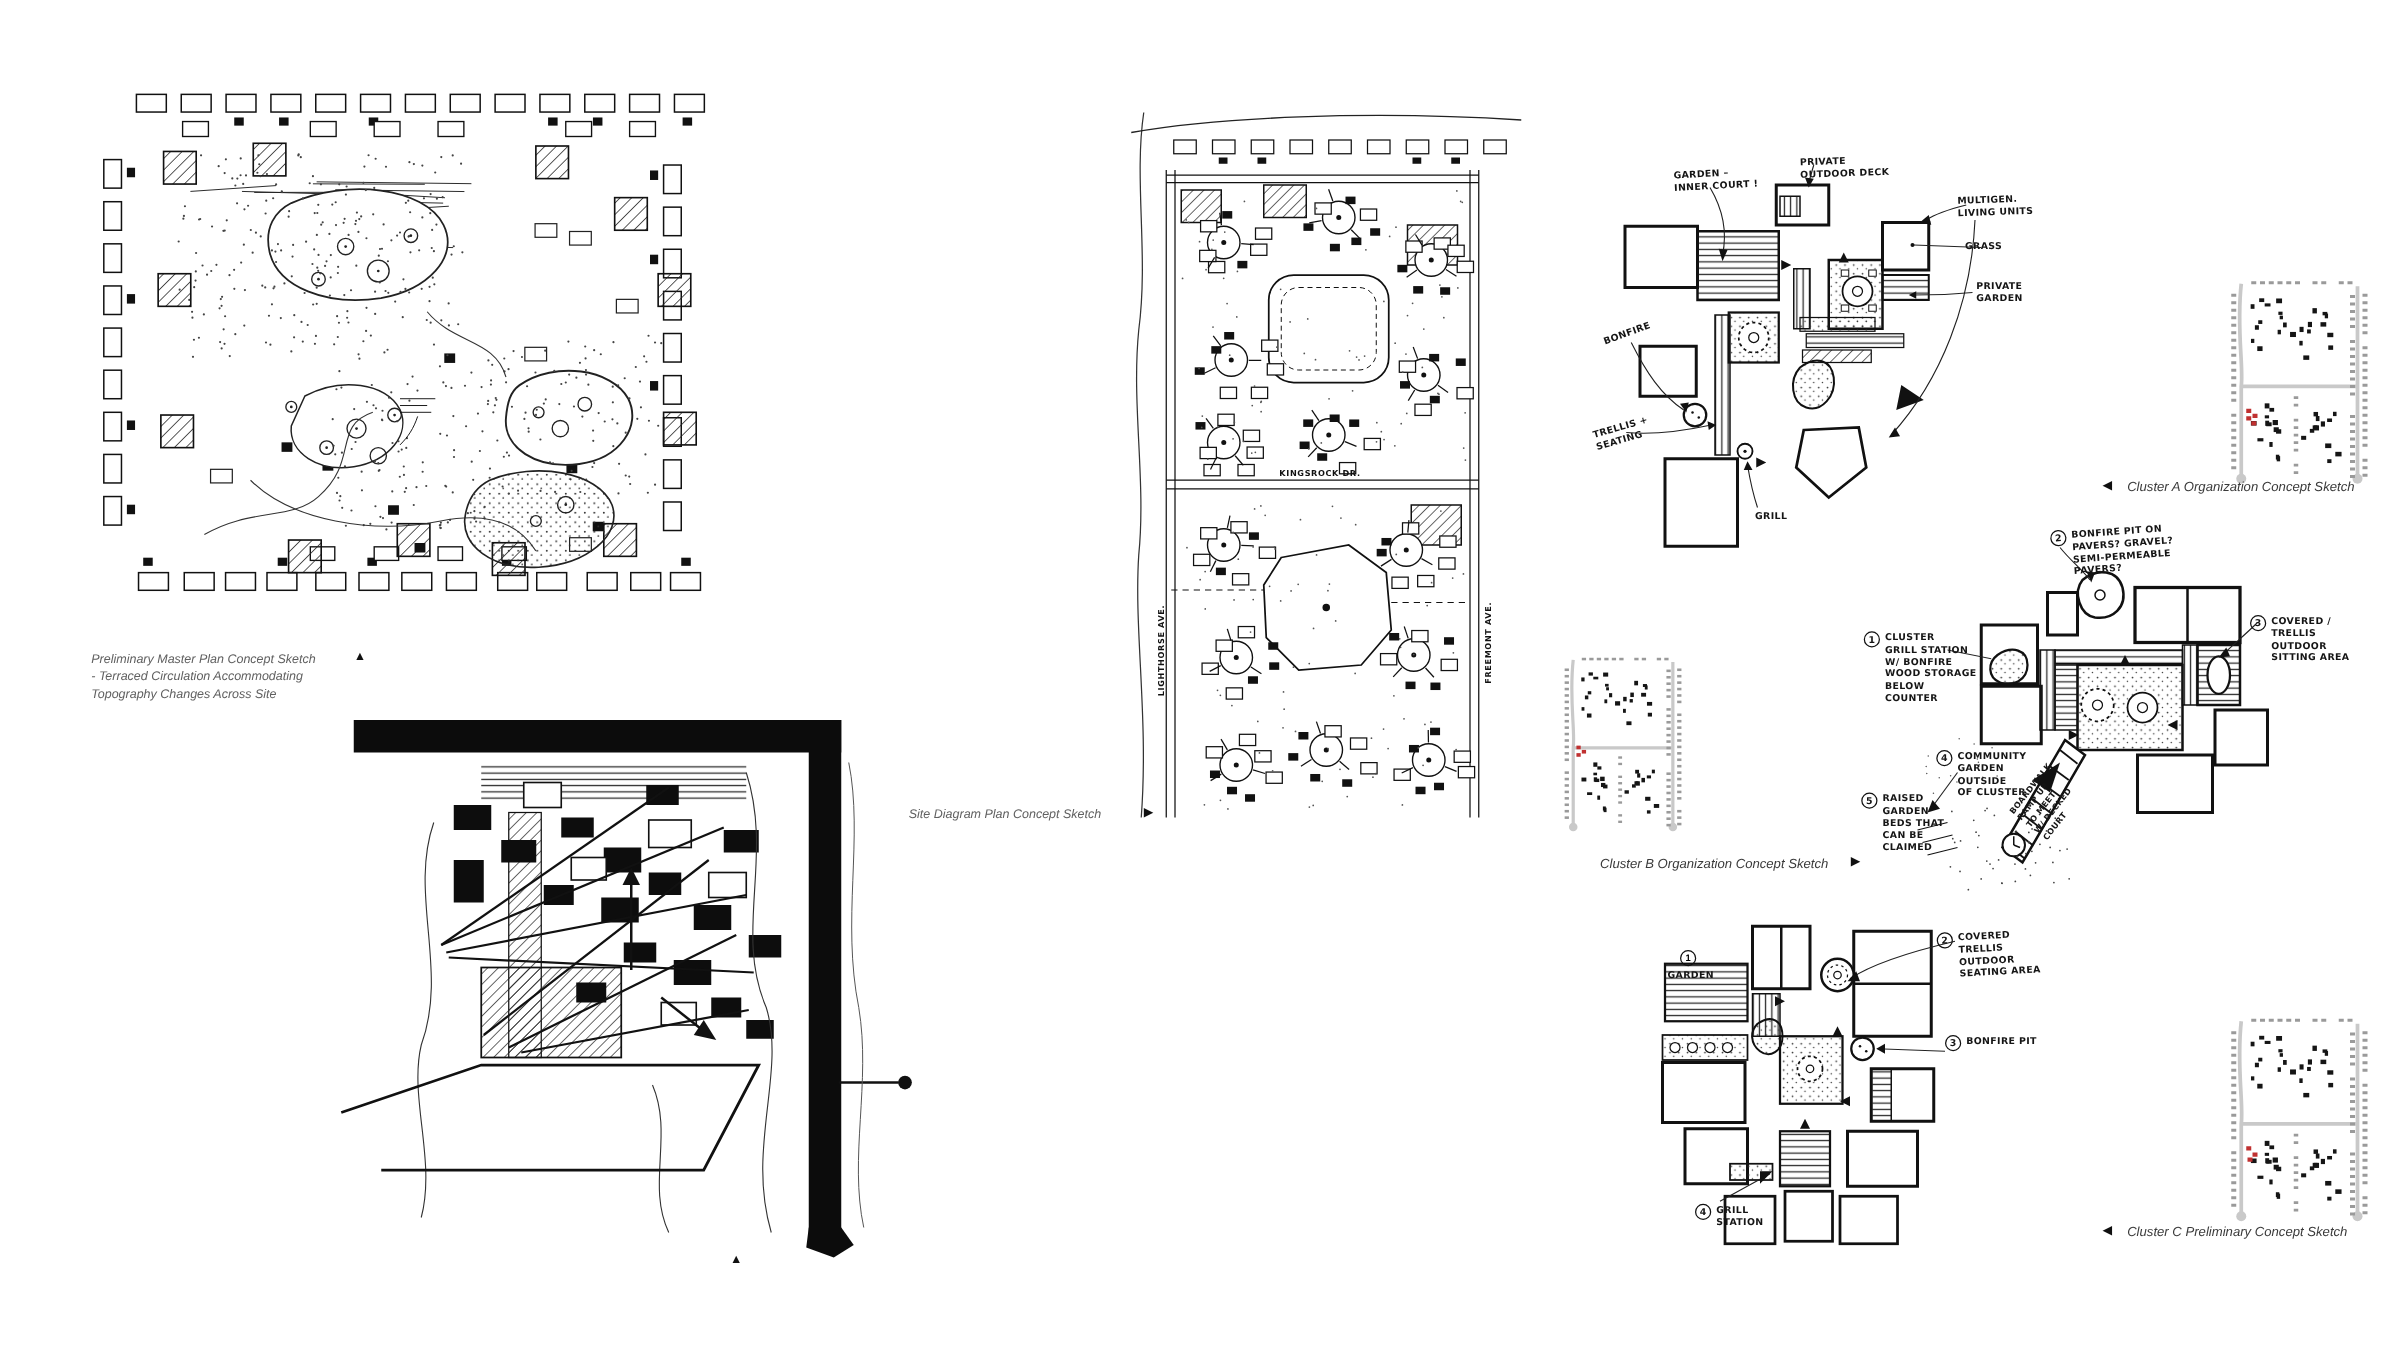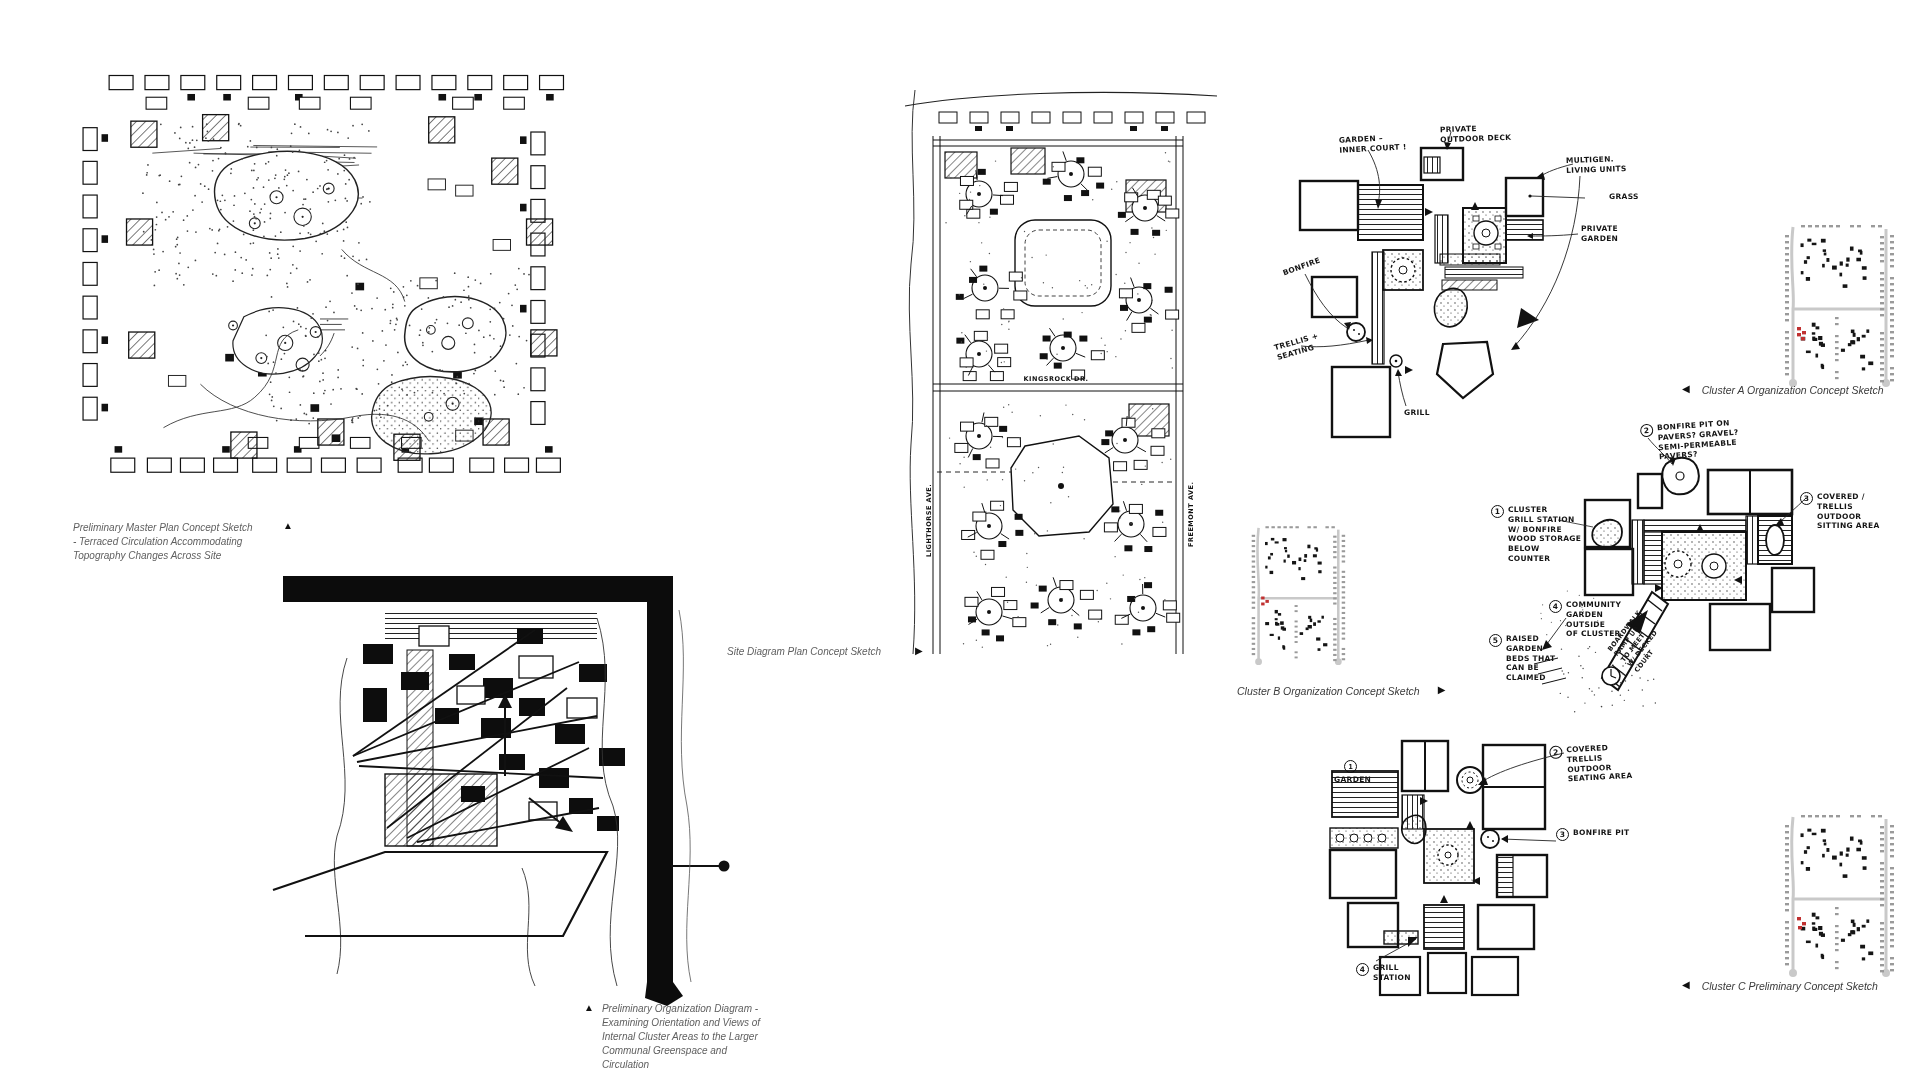--- a/index.html
+++ b/index.html
@@ -676,24 +676,20 @@
           <path d="M255,302 C272,342 250,382 268,420" fill="none" stroke="#333" stroke-width="0.9"></path>
           <path d="M6,324 L118,286 L340,286 L296,370 L38,370" fill="none" stroke="#111" stroke-width="2.2"></path>
           <line x1="404" y1="300" x2="452" y2="300" stroke="#111" stroke-width="2"></line>
           <circle cx="457" cy="300" r="5.5" fill="#111"></circle>
           <path d="M412,44 C424,104 406,170 420,240 C430,300 412,360 424,416" fill="none" stroke="#555" stroke-width="0.8"></path>
         </g>
     </svg>
   </div>
   <div class="cap caph" style="left:584px;top:1002px;width:178px">
     <span class="tri" style="margin-right:8px">▲</span>
-    <div class="cap-text">Preliminary  Organization  Diagram  -
-Examining  Orientation  and  Views  of
-Internal  Cluster  Areas  to  the  Larger
-Communal Greenspace and Circulation</div>
   </div>
 
   <div class="sk" style="left:893px;top:52px">
     <svg width="330" height="620" viewBox="0 0 330 620">
       <g id="sp-gen">
           <path d="M22,38 C14,92 26,152 18,212 C12,272 24,332 18,392 C14,452 26,522 20,602" fill="none" stroke="#333" stroke-width="1"></path>
           <path d="M12,54 C80,42 200,36 324,44" fill="none" stroke="#222" stroke-width="1.1"></path>
           <rect x="46" y="60" width="18" height="11" fill="#fff" stroke="#111" stroke-width="1"></rect>
           <rect x="77" y="60" width="18" height="11" fill="#fff" stroke="#111" stroke-width="1"></rect>
           <rect x="82" y="74" width="7" height="5" fill="#111"></rect>
@@ -1740,36 +1736,36 @@
         <rect x="14" y="104" width="4" height="3.4" fill="#c03030"></rect>
         <rect x="19" y="109" width="4" height="3.4" fill="#c03030"></rect>
         <rect x="15" y="113" width="4" height="3.4" fill="#c03030"></rect>
       </svg>
   </div>
 
   <div class="cap cap-strong caph" style="left:1682px;top:383px">
     <span class="tri" style="margin-right:12px">◀</span>
     <div class="cap-text">Cluster A Organization Concept Sketch</div>
   </div>
-  <div class="cap cap-strong caph" style="left:1237px;top:684px">
+  <div class="cap cap-strong caph" style="left:1280px;top:684px">
     <div class="cap-text">Cluster B Organization Concept Sketch</div>
     <span class="tri" style="margin-left:18px">▶</span>
   </div>
   <div class="cap cap-strong caph" style="left:1682px;top:979px">
     <span class="tri" style="margin-right:12px">◀</span>
     <div class="cap-text">Cluster C Preliminary Concept Sketch</div>
   </div>
 
   <div class="ann" style="left:1339px;top:134px;transform:rotate(-3deg)">GARDEN –
 INNER COURT !</div>
   <div class="ann" style="left:1440px;top:124px;transform:rotate(-2deg)">PRIVATE
 OUTDOOR DECK</div>
   <div class="ann" style="left:1566px;top:155px;transform:rotate(-2deg)">MULTIGEN.
 LIVING UNITS</div>
-  <div class="ann" style="left:1609px;top:192px">GRASS</div>
+  <div class="ann" style="left:1572px;top:192px">GRASS</div>
   <div class="ann" style="left:1581px;top:224px">PRIVATE
 GARDEN</div>
   <div class="ann" style="left:1282px;top:262px;transform:rotate(-20deg)">BONFIRE</div>
   <div class="ann" style="left:1275px;top:337px;transform:rotate(-16deg)">TRELLIS +
 SEATING</div>
   <div class="ann" style="left:1404px;top:408px">GRILL</div>
 
   <div class="ann annrow" style="left:1491px;top:505px">
     <span class="circ">1</span>
     <div class="ann-text">CLUSTER

